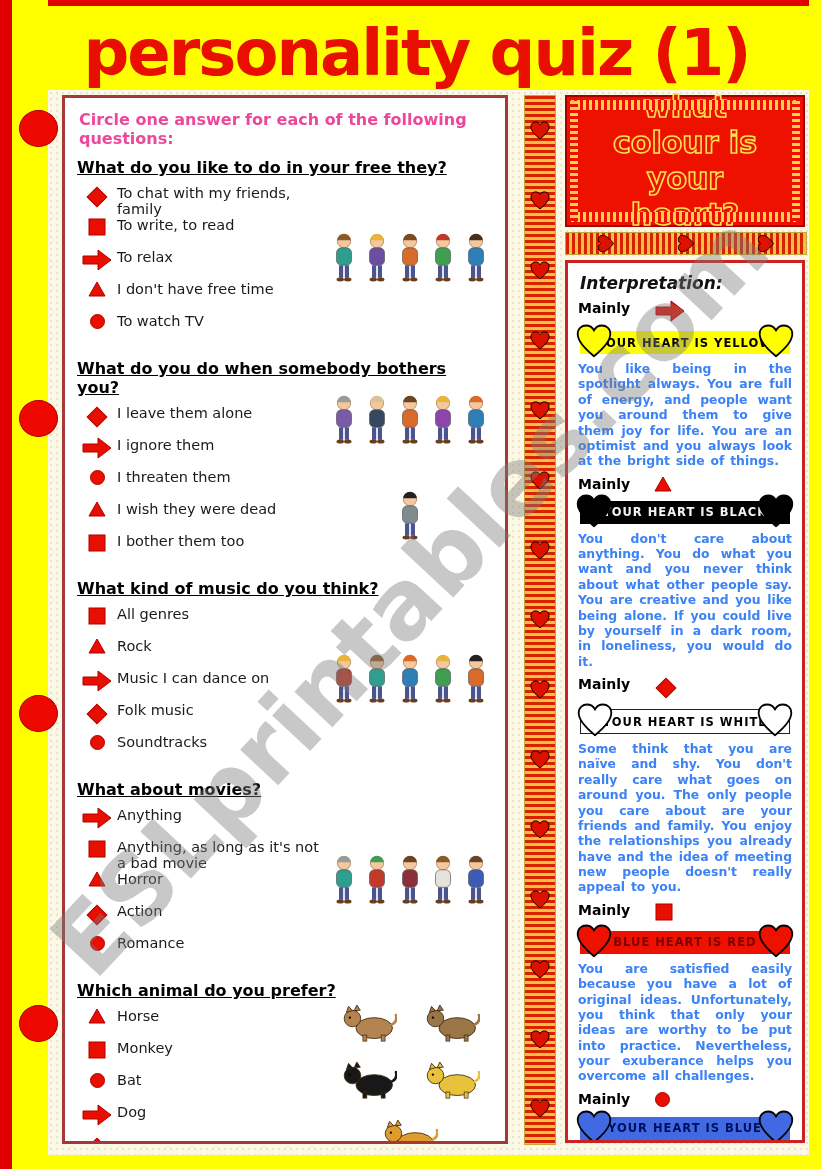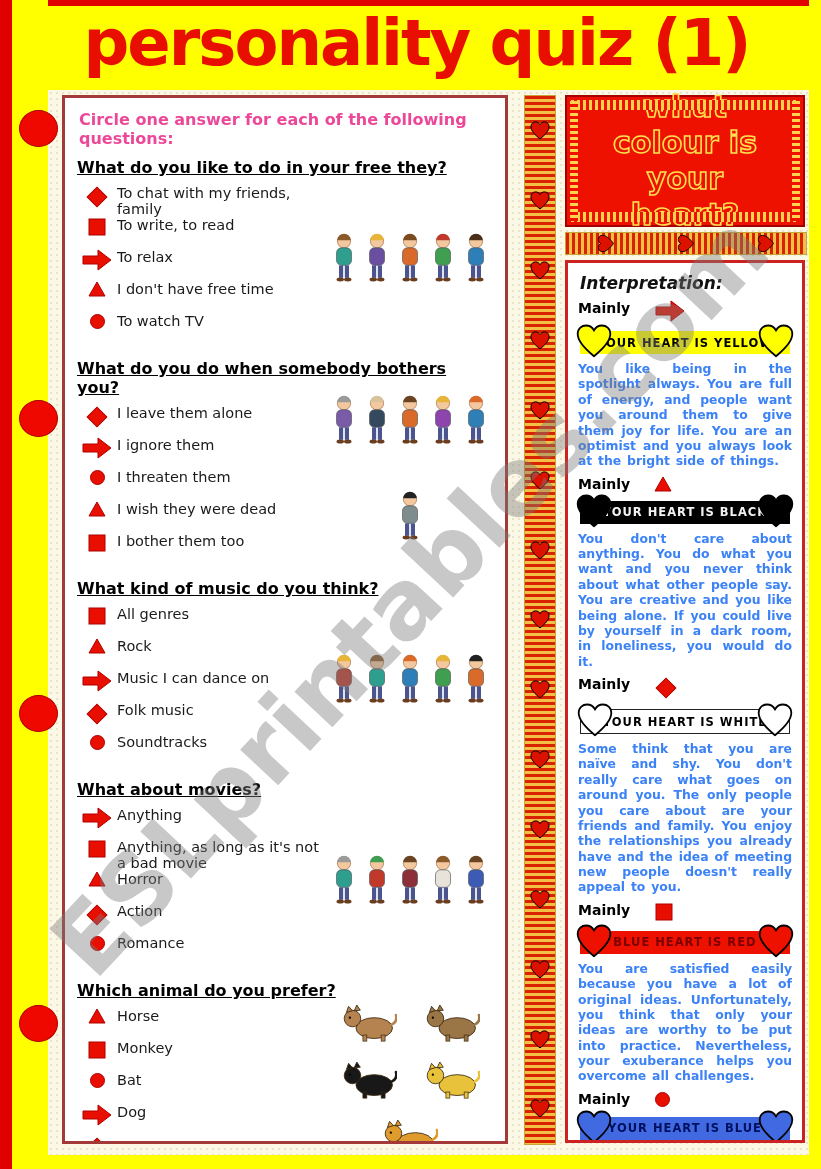--- a/index.html
+++ b/index.html
@@ -9,21 +9,21 @@
         background-image:radial-gradient(#eae3ca 1px, transparent 1px);
         background-size:6px 6px;}
   
   .strip-left{position:absolute;left:0;top:0;width:12px;height:1169px;background:#e00000;}
   .strip-top{position:absolute;left:12px;top:0;right:0;height:6px;background:#e00000;}
   .band-yellow-left{position:absolute;left:12px;top:0;width:36px;height:1169px;background:#ffff00;}
   .strip-right{position:absolute;right:0;top:0;width:12px;height:1169px;background:#ffff00;}
   .strip-bottom{position:absolute;left:12px;right:0;bottom:0;height:14px;background:#ffff00;}
   
   .title-banner{position:absolute;left:12px;right:0;top:6px;height:84px;background:#ffff00;
-                display:flex;align-items:flex-start;justify-content:center;}
+                display:flex;align-items:flex-end;justify-content:center;}
   .title-banner h1{margin:0;font-size:64px;font-weight:800;letter-spacing:-2px;color:#e80e00;
                    font-family:"DejaVu Sans","Liberation Sans",sans-serif;}
   
   .hole{position:absolute;left:19px;width:37px;height:35px;border-radius:50%;
         background:#ee0800;border:1px solid #b00000;}
   
   .quiz-box{position:absolute;left:62px;top:95px;width:446px;height:1049px;box-sizing:border-box;
             background:#ffffff;border:3px solid #a33939;padding:10px 12px 6px 12px;overflow:hidden;}
   .instruction{font-weight:700;font-size:16px;color:#ec4899;margin:2px 0 10px 2px;}
   .question{position:relative;margin-bottom:14px;}

